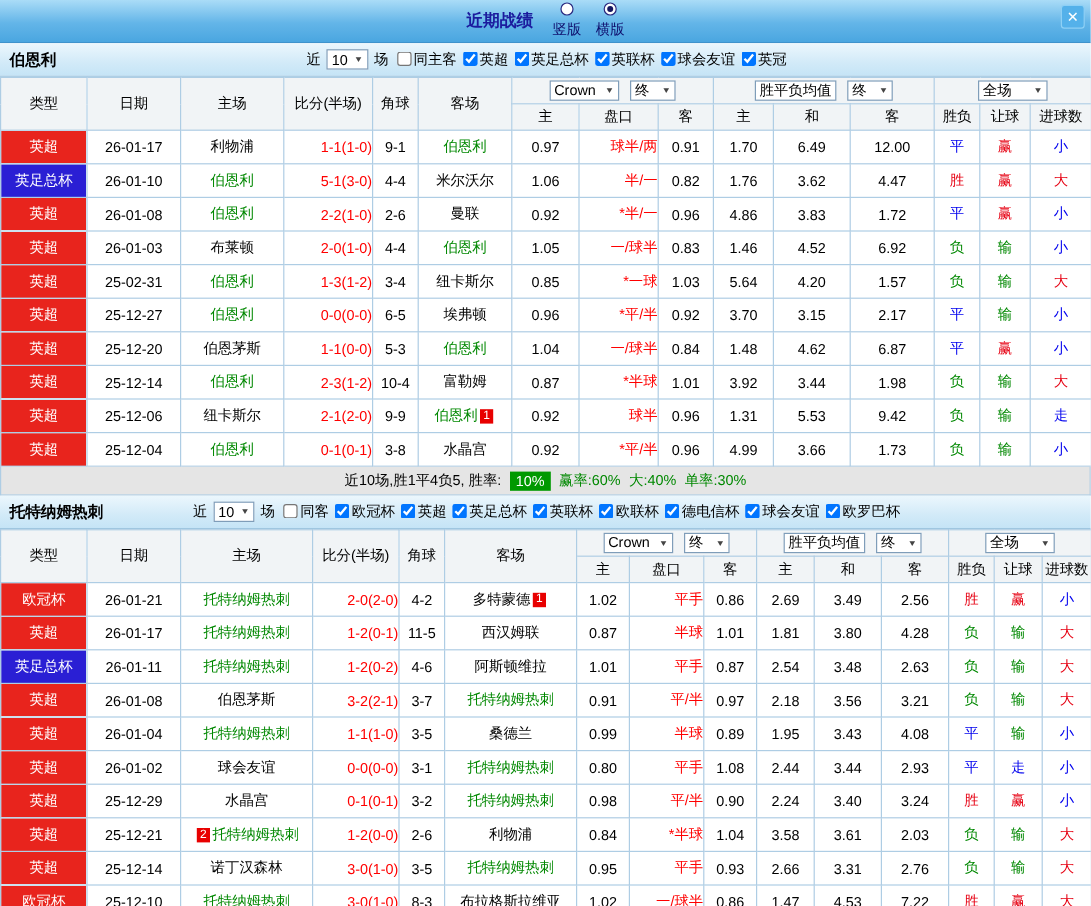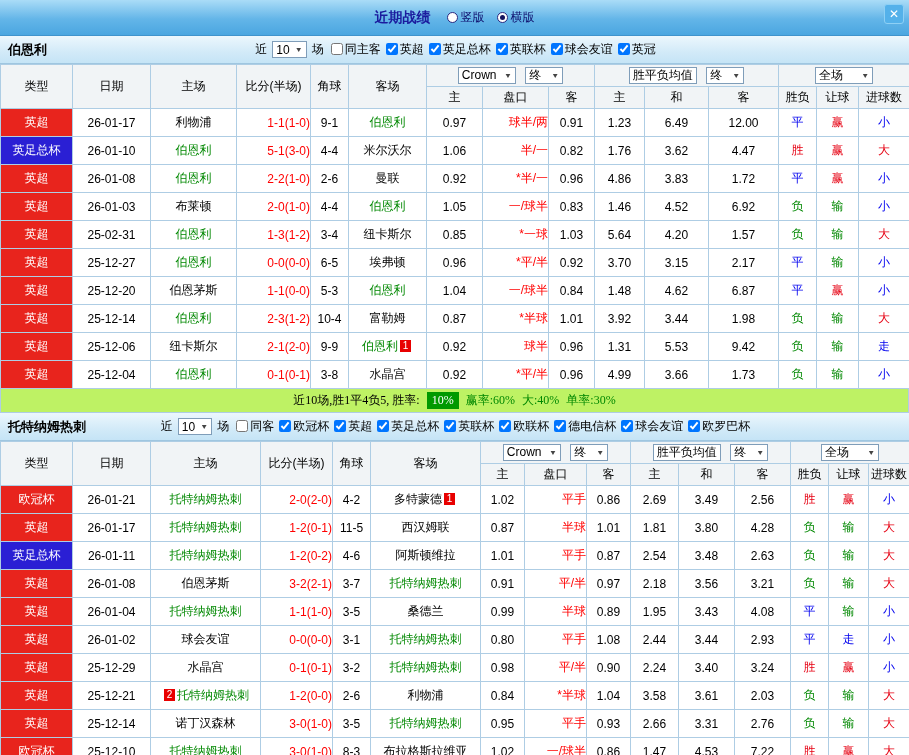--- a/index.html
+++ b/index.html
@@ -14,21 +14,21 @@
   
   .topbar {
     height: 36px;
     background: linear-gradient(180deg, #aadcf7 0%, #63b5e8 55%, #4aa6e0 100%);
     border-bottom: 1px solid #3f93cc;
     display: flex; align-items: center; justify-content: center;
     position: relative;
   }
   .topbar-title { font-size: 14px; font-weight: bold; color: var(--topbar-title, #1b1b9e); margin-right: 16px; }
   .radio-group { display: flex; align-items: center; gap: 12px; }
-  .radio { display: inline-flex; align-items: center; gap: 3px; font-size: 12px; color: #10106e; cursor: pointer; }
+  .radio { display: inline-flex; align-items: center; gap: 3px; font-size: 12px; color: #10106e; cursor: pointer; flex-direction: column; }
   .rdot {
     width: 11px; height: 11px; border: 1px solid #2a2a80; border-radius: 50%;
     background: #fff; display: inline-flex; align-items: center; justify-content: center;
   }
   .rdot.sel::after { content: ""; width: 5px; height: 5px; border-radius: 50%; background: #15155e; }
   .close-btn {
     position: absolute; right: 5px; top: 4px; width: 20px; height: 20px;
     background: #54b1ea; border: 1px solid #8ed0f5; border-radius: 3px;
     color: #fff; font-size: 12px; font-weight: bold;
     display: flex; align-items: center; justify-content: center; cursor: pointer;
@@ -73,21 +73,21 @@
     font-size: 10px; line-height: 12px; min-width: 11px; padding: 0 1px;
     margin: 0 2px; vertical-align: 1px; text-align: center;
   }
   td.res.r { color: var(--res-win, #e60012); }
   td.res.b { color: var(--res-draw, #0000ee); }
   td.res.g { color: var(--res-lose, #008800); }
   
   .summary {
     height: 24px; border: 1px solid #aecde4; border-top: none;
     display: flex; align-items: center; justify-content: center; gap: 7px;
-    font-size: 12px; background: #bef264; font-family: Liberation Serif, serif;
+    font-size: 12px; background: #e5e5e5;
   }
   .sum-badge { background: var(--rate-badge, #009900); color: #fff; padding: 1px 5px; }
   .sum-stat { color: var(--res-lose, #008000); }
 </style>
 </head>
 <body>
 
 <div class="topbar">
   <span class="topbar-title">近期战绩</span>
   <span class="radio-group">
@@ -202,21 +202,21 @@
       <tr>
         <td class="lg red">英超</td>
         <td class="">26-01-17</td>
         <td class=""><span class="">利物浦</span></td>
         <td class="score">1-1(1-0)</td>
         <td class="">9-1</td>
         <td class=""><span class="team-green">伯恩利</span></td>
         <td class="">0.97</td>
         <td class="hcp">球半/两</td>
         <td class="">0.91</td>
-        <td class="">1.23</td>
+        <td class="">1.70</td>
         <td class="">6.49</td>
         <td class="">12.00</td>
         <td class="res b">平</td>
         <td class="res r">赢</td>
         <td class="res b">小</td>
       </tr>
       <tr>
         <td class="lg blue">英足总杯</td>
         <td class="">26-01-10</td>
         <td class=""><span class="team-green">伯恩利</span></td>

